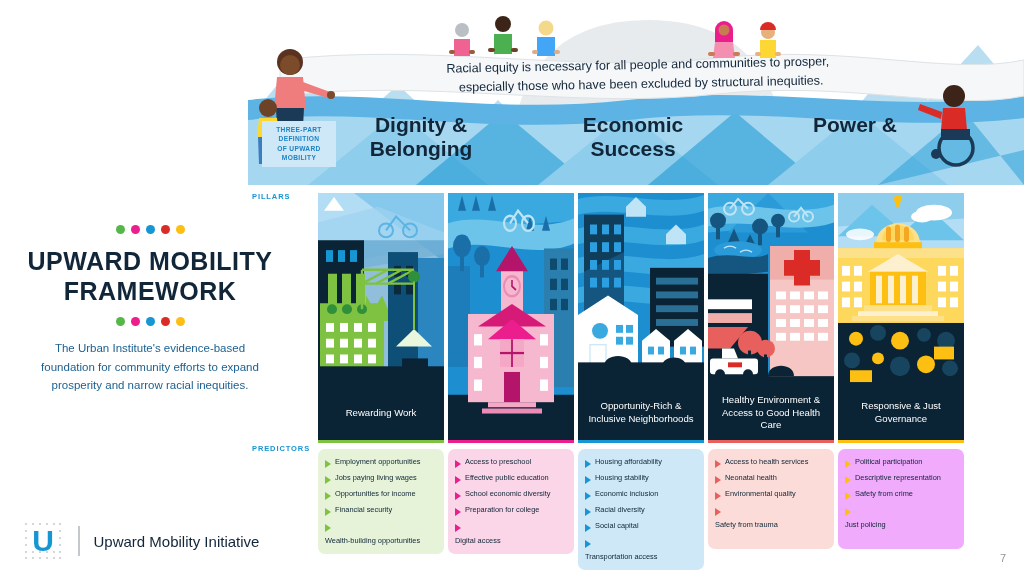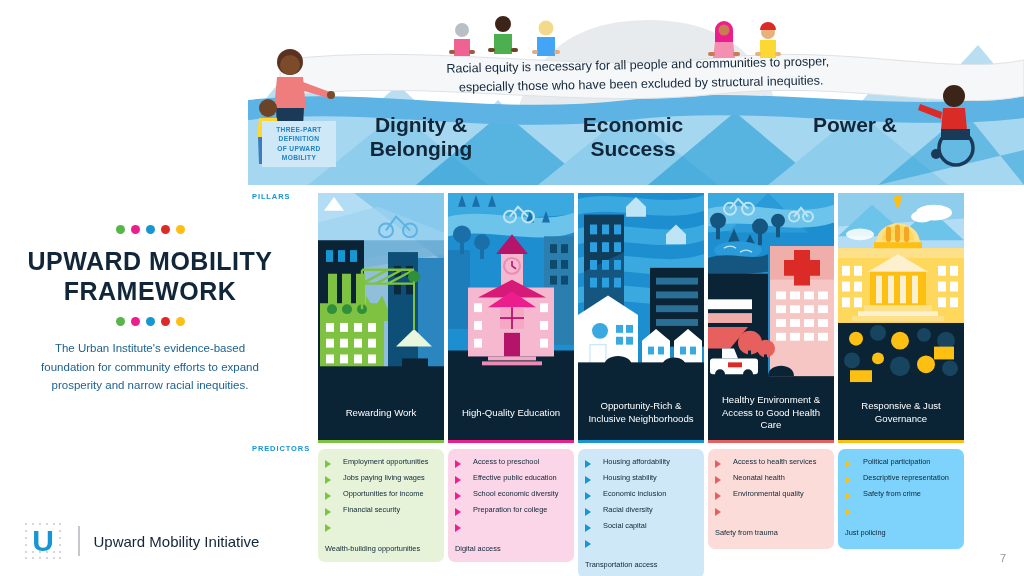--- a/index.html
+++ b/index.html
@@ -76,21 +76,21 @@
   .col-name {
     background:#0b2435; color:#ffffff; text-align:center;
     font-size:9.6px; line-height:1.32; padding:8px 4px;
     display:flex; align-items:center; justify-content:center; min-height:54px;
   }
   .col-rule { height:3px; }
 
   
   .preds { position:absolute; left:318px; top:449px; width:648px; display:flex; gap:4px; align-items:flex-start; }
   .pbox { width:126px; border-radius:7px; padding:8px 6px 9px 7px; min-height:100px; }
-  .pitem { display:flex; align-items:flex-start; gap:12px; margin-bottom:5.5px; }
+  .pitem { display:flex; align-items:flex-start; gap:4px; margin-bottom:5.5px; }
   .pitem:last-child { margin-bottom:0;flex-direction:column; }
   .tri { flex:0 0 auto; margin-top:2.5px; width:0; height:0;
          border-top:4px solid transparent; border-bottom:4px solid transparent; }
   .ptext { font-size:7.4px; color:#0d2536; line-height:1.34; }
 </style>
 </head>
 <body>
 
 <div class="slide">
 
@@ -376,21 +376,20 @@
               <rect x="26" y="130" width="8" height="9"></rect>
             <rect x="26" y="148" width="8" height="9"></rect>
             <rect x="92" y="112" width="8" height="9"></rect>
               <rect x="92" y="130" width="8" height="9"></rect>
             <rect x="92" y="148" width="8" height="9"></rect>
           </g>
           <rect x="40" y="166" width="48" height="4" fill="#f4a8c6"></rect>
           <rect x="34" y="171" width="60" height="4" fill="#ec8bb6"></rect>
         </svg>
       </div>
-      <div class="col-name">High-Quality Education</div>
       <div class="col-rule" style="background:#ec1e8d"></div>
     </div>
 
     <div class="col">
       <div class="col-art">
         <svg viewBox="0 0 126 196" preserveAspectRatio="none">
           <rect width="126" height="196" fill="#1d8fd0"></rect>
           <g fill="#3aa9e0">
             <path d="M0 6 C40 -4 86 16 126 2 L126 18 C86 32 40 12 0 22 Z"></path>
             <path d="M0 36 C40 26 86 46 126 32 L126 48 C86 62 40 42 0 52 Z"></path>
@@ -679,21 +678,21 @@
       <div class="pitem">
         <span class="tri" style="border-left:6px solid #e8605e"></span>
         <span class="ptext">Environmental quality</span>
       </div>
       <div class="pitem">
         <span class="tri" style="border-left:6px solid #e8605e"></span>
         <span class="ptext">Safety from trauma</span>
       </div>
     </div>
 
-    <div class="pbox" style="background:#7dd3fc">
+    <div class="pbox" style="background:#f0abfc">
       <div class="pitem">
         <span class="tri" style="border-left:6px solid #fdbf11"></span>
         <span class="ptext">Political participation</span>
       </div>
       <div class="pitem">
         <span class="tri" style="border-left:6px solid #fdbf11"></span>
         <span class="ptext">Descriptive representation</span>
       </div>
       <div class="pitem">
         <span class="tri" style="border-left:6px solid #fdbf11"></span>

